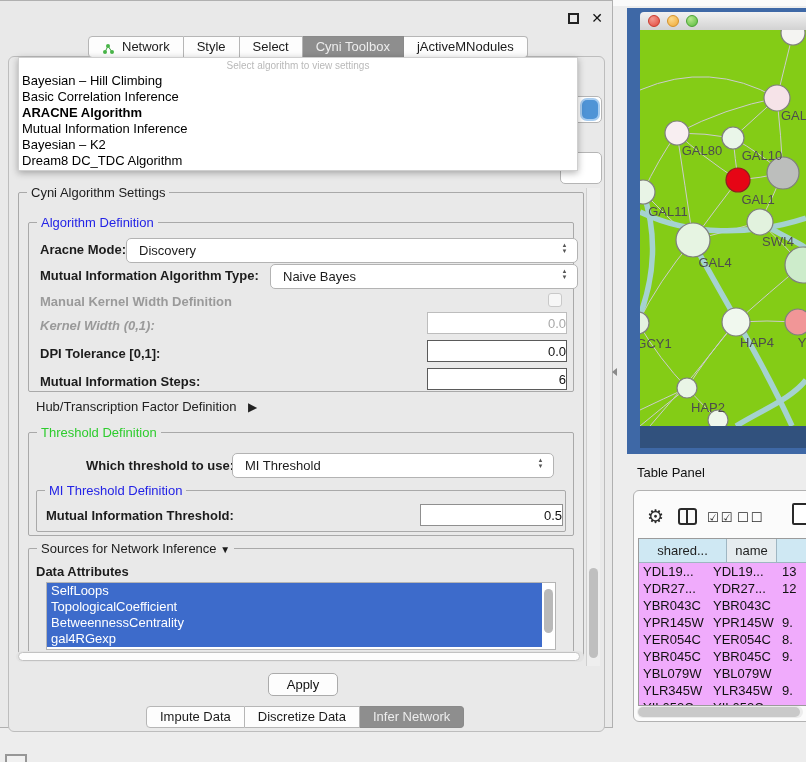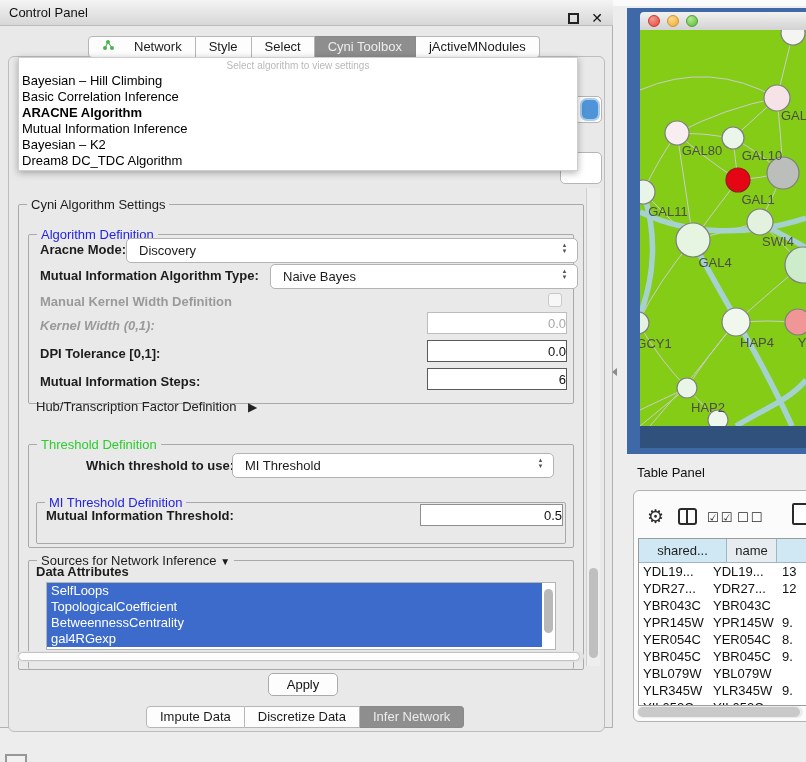--- a/index.html
+++ b/index.html
@@ -19,31 +19,31 @@
   .cp-title { left:0; top:6; width:613px; height:26px;
         background:linear-gradient(#f4f4f4,#d7d7d7); border-bottom:1px solid #bcbcbc;
         line-height:26px; padding-left:9px; font-size:13px; color:#111; }
   .float-btn { right:227px; top:13px; width:11px; height:11px; border:2px solid #222; background:transparent; }
   .close-btn { right:203px; top:9px; font-size:14px; font-weight:bold; color:#111; line-height:18px; }
 
   
   .tabbar { left:88px; top:36px; height:22px; display:flex; z-index:3; }
   .tab { background:#fdfdfd; border:1px solid #b6b6b6; border-left:none;
          padding:0 13px; line-height:20px; font-size:13px; color:#1a1a1a;
-         display:flex; gap:20px; }
+         display:flex; align-items:center; gap:8px; }
   .tab:first-child { border-left:1px solid #b6b6b6; border-radius:4px 0 0 4px; }
   .tab:last-child { border-radius:0 4px 4px 0; }
   .tab.sel { background:#8e8e8e; color:#ededed; border-color:#8a8a8a; }
 
   
   .cp-body { left:8px; top:56px; width:597px; height:676px;
              background:#e9e9e9; border:1px solid #bdbdbd; border-radius:6px; }
 
   
-  .group { border:1px solid #a9a9a9; border-radius:2px;margin-top:12px; }
+  .group { border:1px solid #a9a9a9; border-radius:2px; }
   .glabel { position:absolute; top:-8px; left:8px; background:#e9e9e9;
             padding:0 4px; font-size:13px; line-height:15px; white-space:nowrap; }
   .glabel.blue { color:#2323e6; }
   .glabel.green { color:#2ecc2e; }
 
   .lab { font-size:13px; font-weight:bold; white-space:nowrap; }
   .lab.dis { color:#9a9a9a; }
 
   .combo { background:#fff; border:1px solid #b3b3b3; border-radius:5px;
            display:flex; align-items:center; padding-left:12px; font-size:13px; }
@@ -114,21 +114,21 @@
   .tp-panel { left:633px; top:490px; width:190px; height:232px; background:#fbfbfb;
         border:1px solid #b2b2b2; border-radius:6px; }
   .tp-icon { color:#2a2a2a; }
   .gear { left:647px; top:505px; font-size:19px; }
   .splitcols { left:678px; top:508px; width:19px; height:17px; border:2px solid #2a2a2a; border-radius:3px; }
   .splitcols::after { content:""; position:absolute; left:6px; top:0; width:2px; height:13px; background:#2a2a2a; }
   .checks { left:707px; top:510px; font-size:13px; letter-spacing:2px; }
   .unchecks { left:737px; top:510px; font-size:13px; letter-spacing:2px; }
   .docicon { left:792px; top:503px; width:18px; height:22px; border:2px solid #2a2a2a; border-radius:2px; background:#fff; }
 
-  .tbl { left:638px; top:538px; width:168px; height:168px; background:#ffffff;
+  .tbl { left:638px; top:538px; width:168px; height:168px; background:#f0abfc;
          border:1px solid #9b9b9b; border-right:none; overflow:hidden; }
   .thead { display:flex; height:24px; }
   .th { border-right:1px solid #9fb6c2; border-bottom:1px solid #9fb6c2;
         font-size:13px; text-align:center; line-height:23px; color:#222; }
   .th.c1 { width:88px; background:#cfe8f3; }
   .th.c2 { width:50px; background:#e6ecef; }
   .th.c3 { flex:1; background:#cfe8f3; border-right:none; }
   .tr { display:flex; height:17px; line-height:17px; font-size:13px; color:#111; }
   .td { white-space:nowrap; overflow:hidden; }
   .td.c1 { width:74px; padding-left:4px; }
@@ -147,23 +147,20 @@
   .net-ico { width:12px; height:12px; position:relative; display:inline-block; }
 </style>
 </head>
 <body>
 
 <div id="stage">
 
   <div class="abs cp-top-strip"></div>
 
   <div class="abs cp"></div>
-  <div class="abs cp-title">
-    <span>Control Panel</span>
-  </div>
   <div class="abs float-btn"></div>
   <div class="abs close-btn">✕</div>
 
   <div class="abs tabbar">
     <div class="tab">
       <span class="net-ico">
         <svg width="12" height="12" viewBox="0 0 12 12">
           <line x1="3" y1="9" x2="6" y2="3" stroke="#3f9f3f" stroke-width="1"></line>
           <line x1="6" y1="3" x2="10" y2="9" stroke="#3f9f3f" stroke-width="1"></line>
           <circle cx="3" cy="9" r="2" fill="#49b549"></circle>

